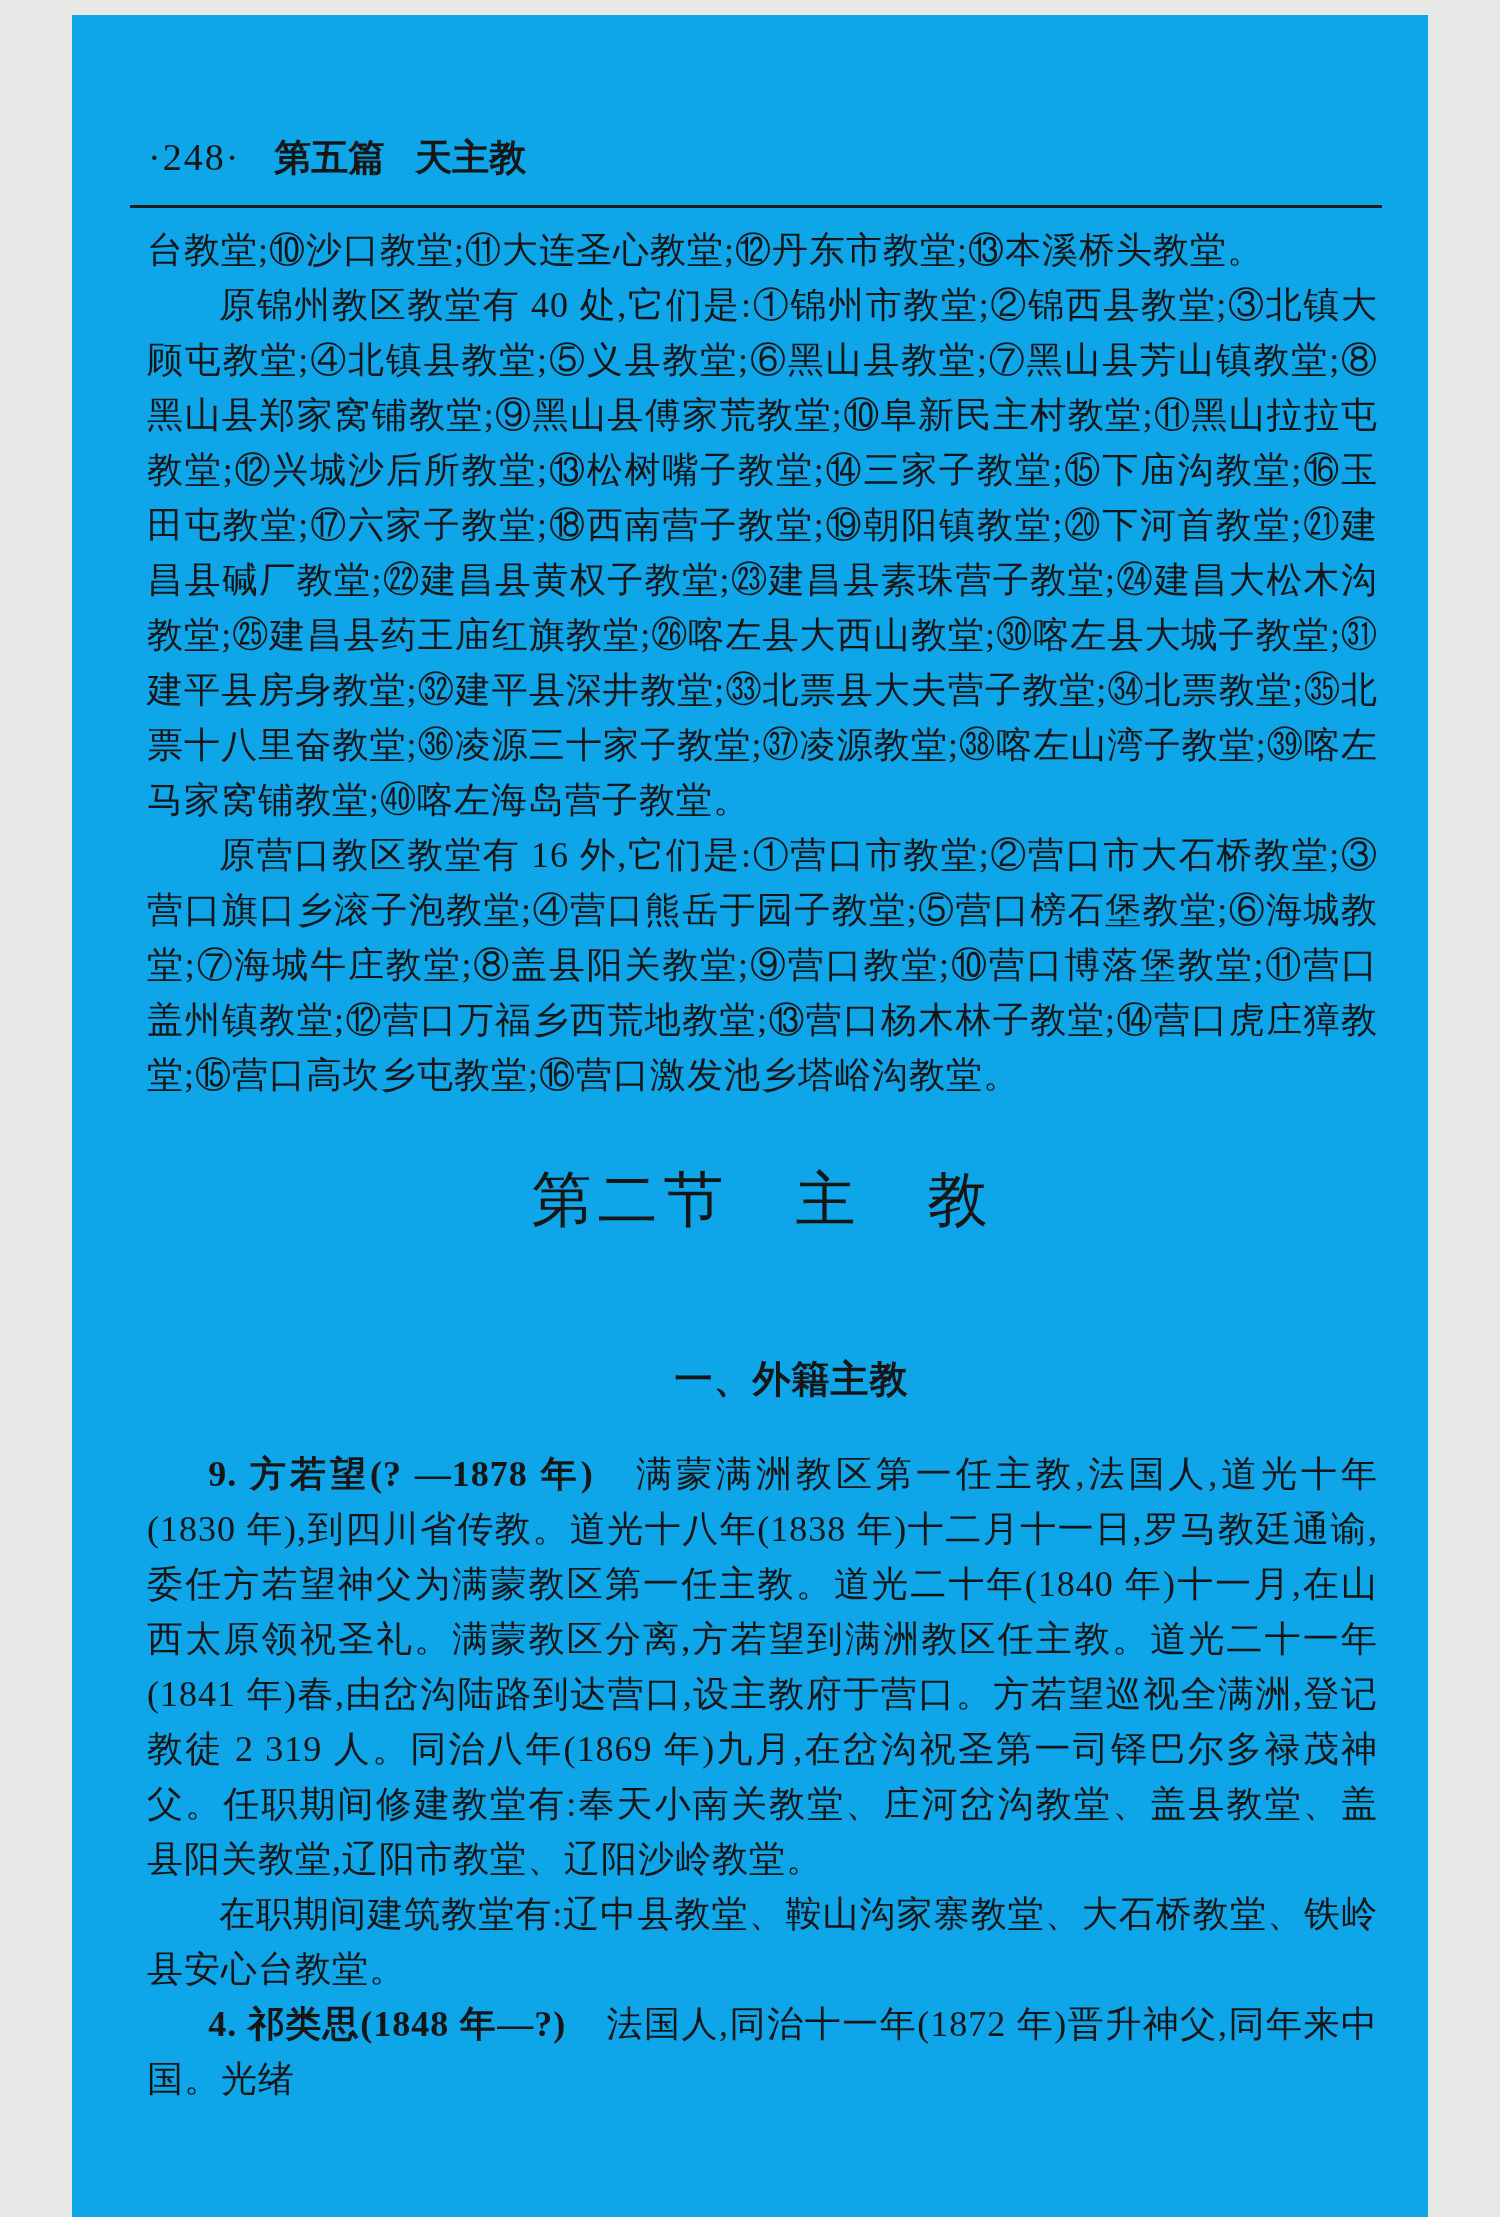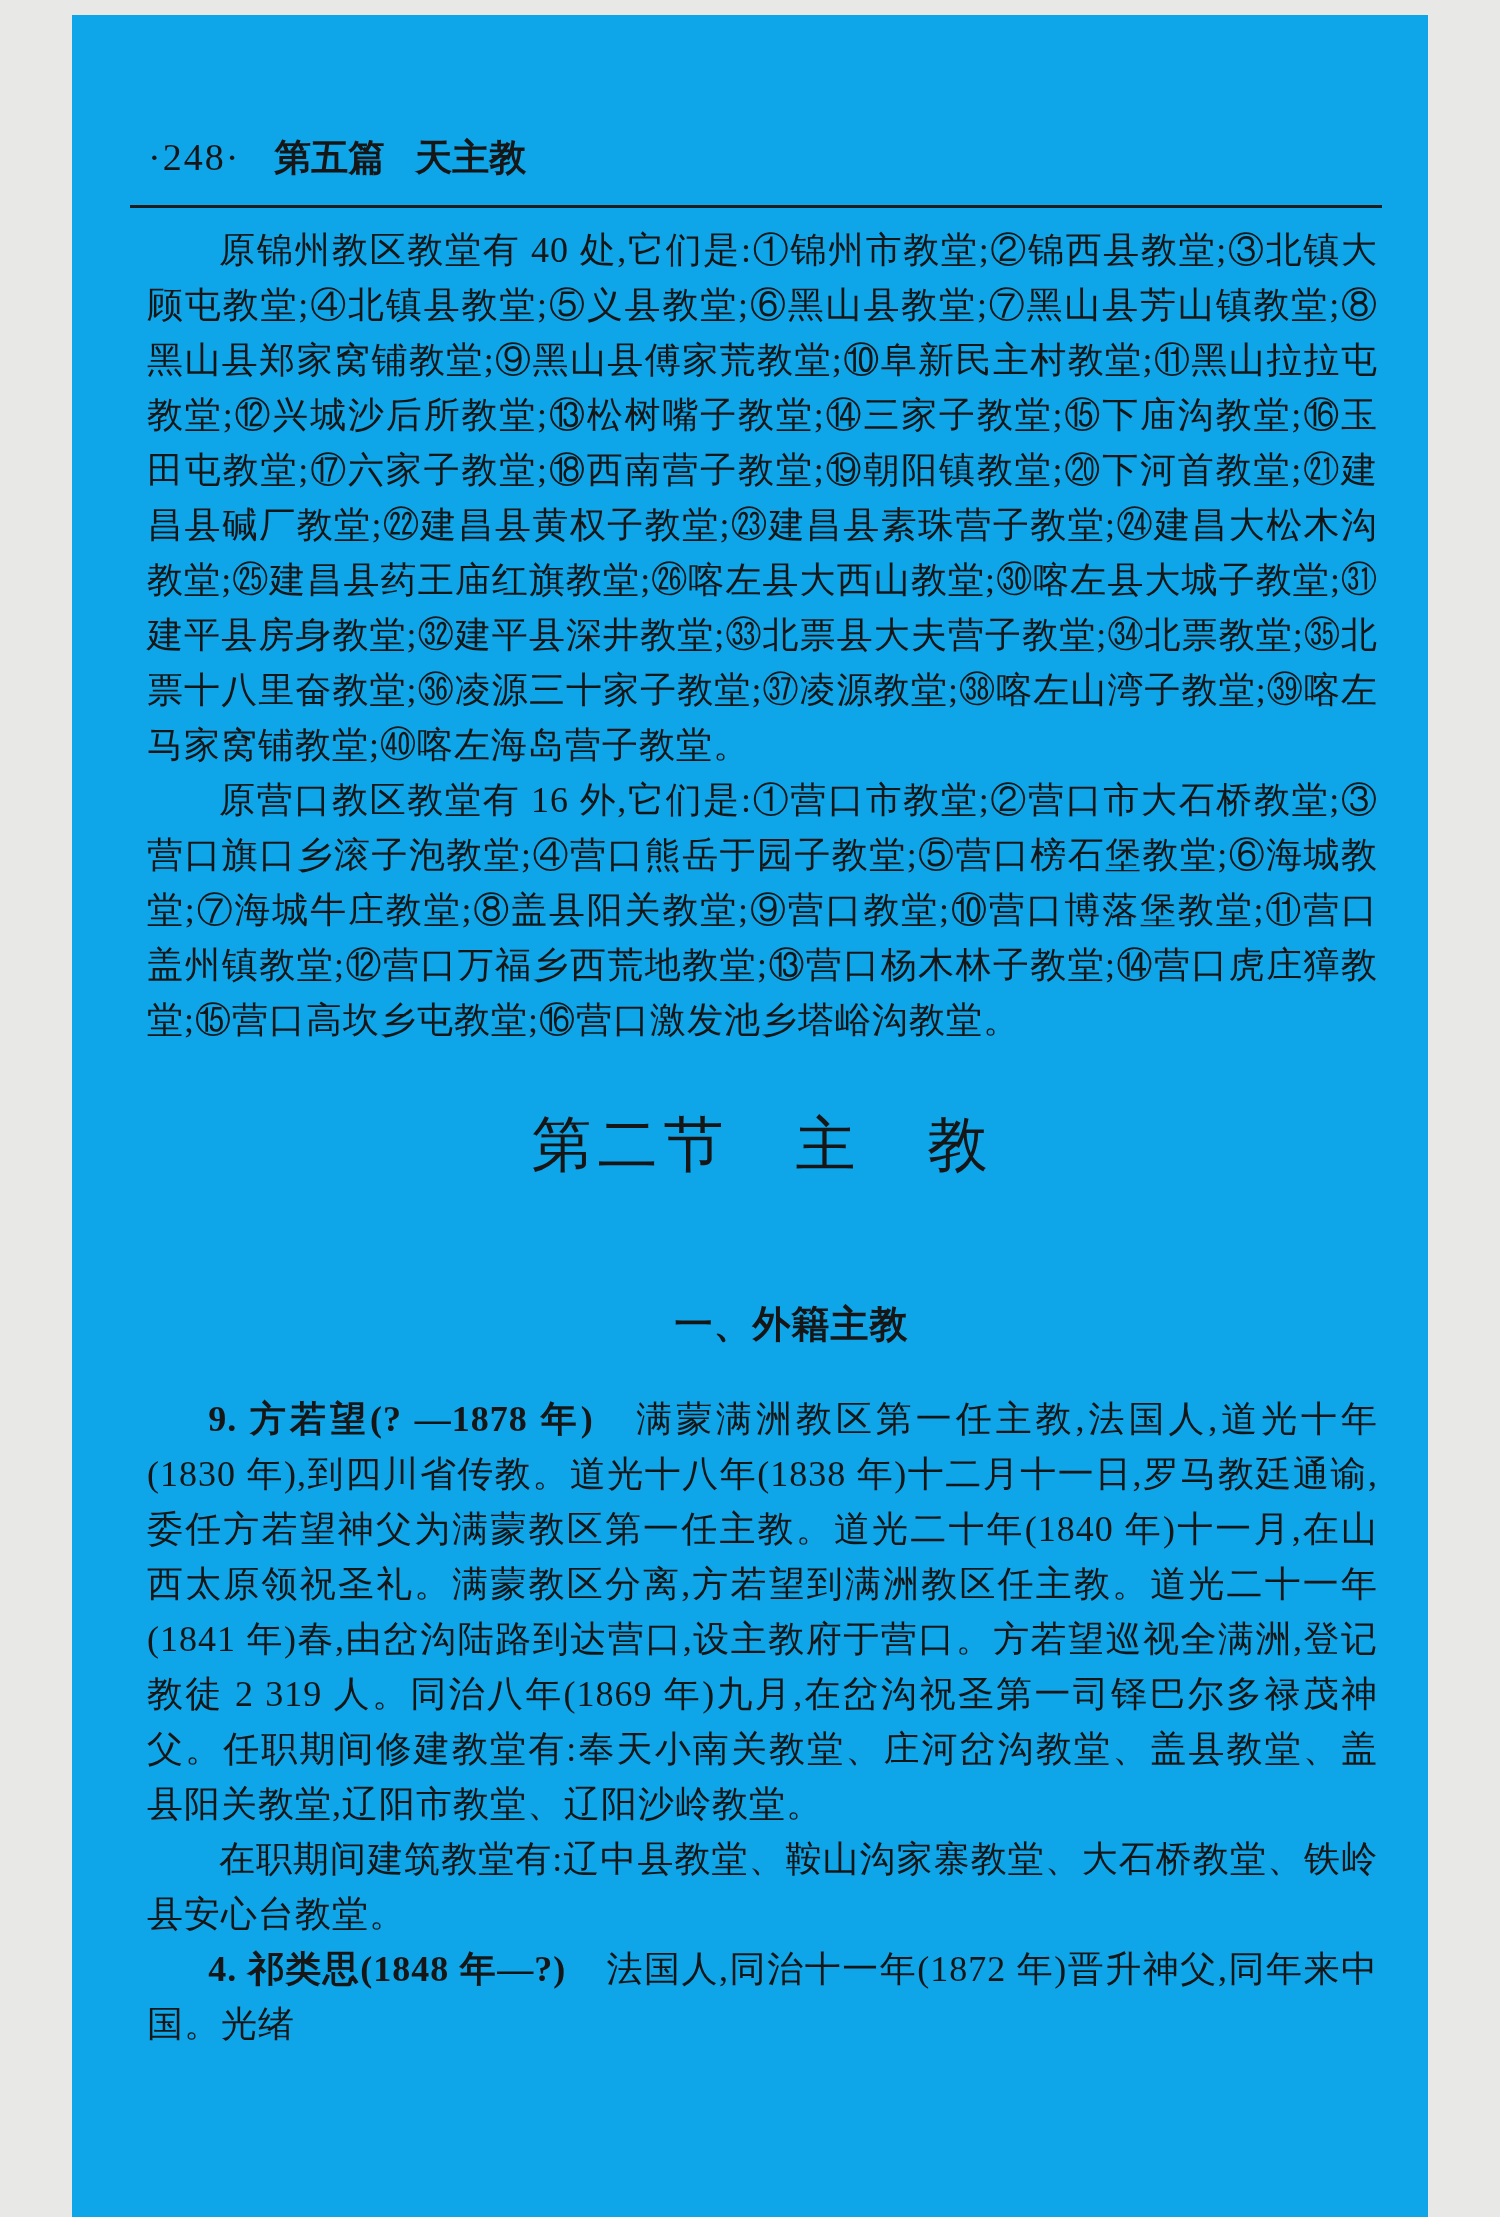--- a/index.html
+++ b/index.html
@@ -110,20 +110,21 @@
   <header class="page-header">
     <span class="page-num">·248·</span>
     <span class="part-label">第五篇</span>
     <span class="part-title">天主教</span>
   </header>
 
   <div class="header-rule"></div>
 
   <main class="body-col">
 
+    <p class="para no-indent">台教堂;⑩沙口教堂;⑪大连圣心教堂;⑫丹东市教堂;⑬本溪桥头教堂。</p>
 
     <p class="para">原锦州教区教堂有 40 处,它们是:①锦州市教堂;②锦西县教堂;③北镇大顾屯教堂;④北镇县教堂;⑤义县教堂;⑥黑山县教堂;⑦黑山县芳山镇教堂;⑧黑山县郑家窝铺教堂;⑨黑山县傅家荒教堂;⑩阜新民主村教堂;⑪黑山拉拉屯教堂;⑫兴城沙后所教堂;⑬松树嘴子教堂;⑭三家子教堂;⑮下庙沟教堂;⑯玉田屯教堂;⑰六家子教堂;⑱西南营子教堂;⑲朝阳镇教堂;⑳下河首教堂;㉑建昌县碱厂教堂;㉒建昌县黄权子教堂;㉓建昌县素珠营子教堂;㉔建昌大松木沟教堂;㉕建昌县药王庙红旗教堂;㉖喀左县大西山教堂;㉚喀左县大城子教堂;㉛建平县房身教堂;㉜建平县深井教堂;㉝北票县大夫营子教堂;㉞北票教堂;㉟北票十八里奋教堂;㊱凌源三十家子教堂;㊲凌源教堂;㊳喀左山湾子教堂;㊴喀左马家窝铺教堂;㊵喀左海岛营子教堂。</p>
 
     <p class="para">原营口教区教堂有 16 外,它们是:①营口市教堂;②营口市大石桥教堂;③营口旗口乡滚子泡教堂;④营口熊岳于园子教堂;⑤营口榜石堡教堂;⑥海城教堂;⑦海城牛庄教堂;⑧盖县阳关教堂;⑨营口教堂;⑩营口博落堡教堂;⑪营口盖州镇教堂;⑫营口万福乡西荒地教堂;⑬营口杨木林子教堂;⑭营口虎庄獐教堂;⑮营口高坎乡屯教堂;⑯营口激发池乡塔峪沟教堂。</p>
 
     <h2 class="section-heading">第二节　主　教</h2>
 
     <h3 class="subsection-heading">一、外籍主教</h3>
 
     <p class="para bio"><span class="bio-lead">9. 方若望(? —1878 年)</span><span>满蒙满洲教区第一任主教,法国人,道光十年(1830 年),到四川省传教。道光十八年(1838 年)十二月十一日,罗马教廷通谕,委任方若望神父为满蒙教区第一任主教。道光二十年(1840 年)十一月,在山西太原领祝圣礼。满蒙教区分离,方若望到满洲教区任主教。道光二十一年(1841 年)春,由岔沟陆路到达营口,设主教府于营口。方若望巡视全满洲,登记教徒 2 319 人。同治八年(1869 年)九月,在岔沟祝圣第一司铎巴尔多禄茂神父。任职期间修建教堂有:奉天小南关教堂、庄河岔沟教堂、盖县教堂、盖县阳关教堂,辽阳市教堂、辽阳沙岭教堂。</span></p>

